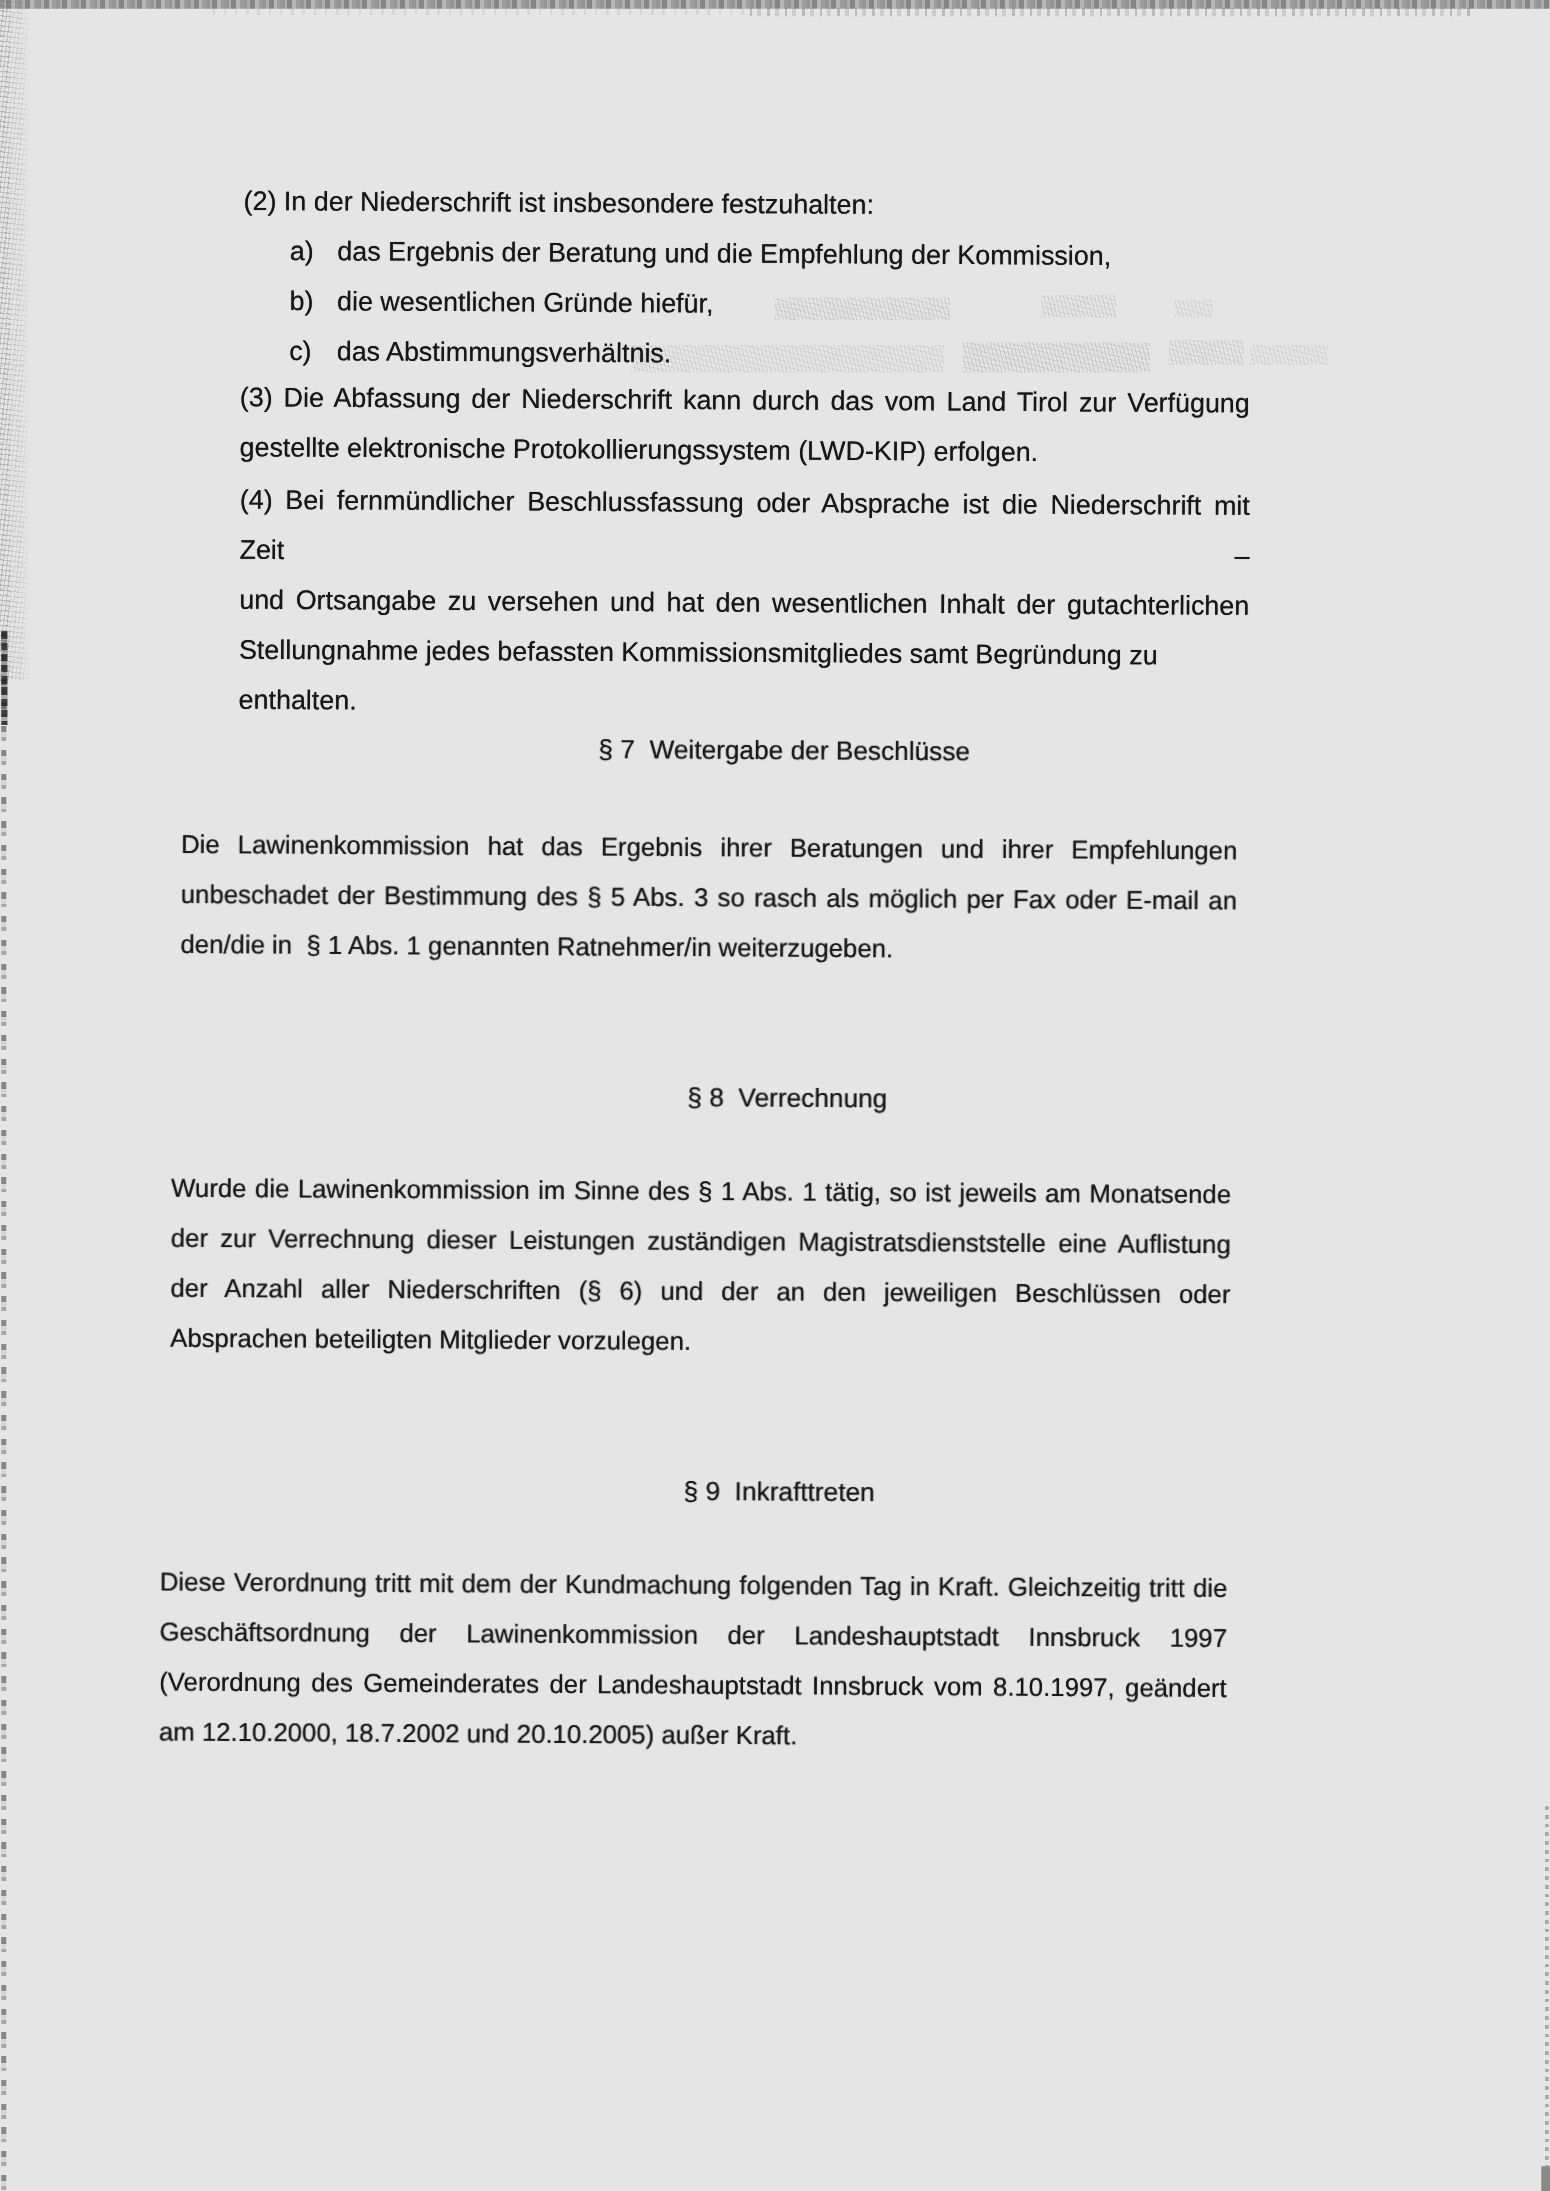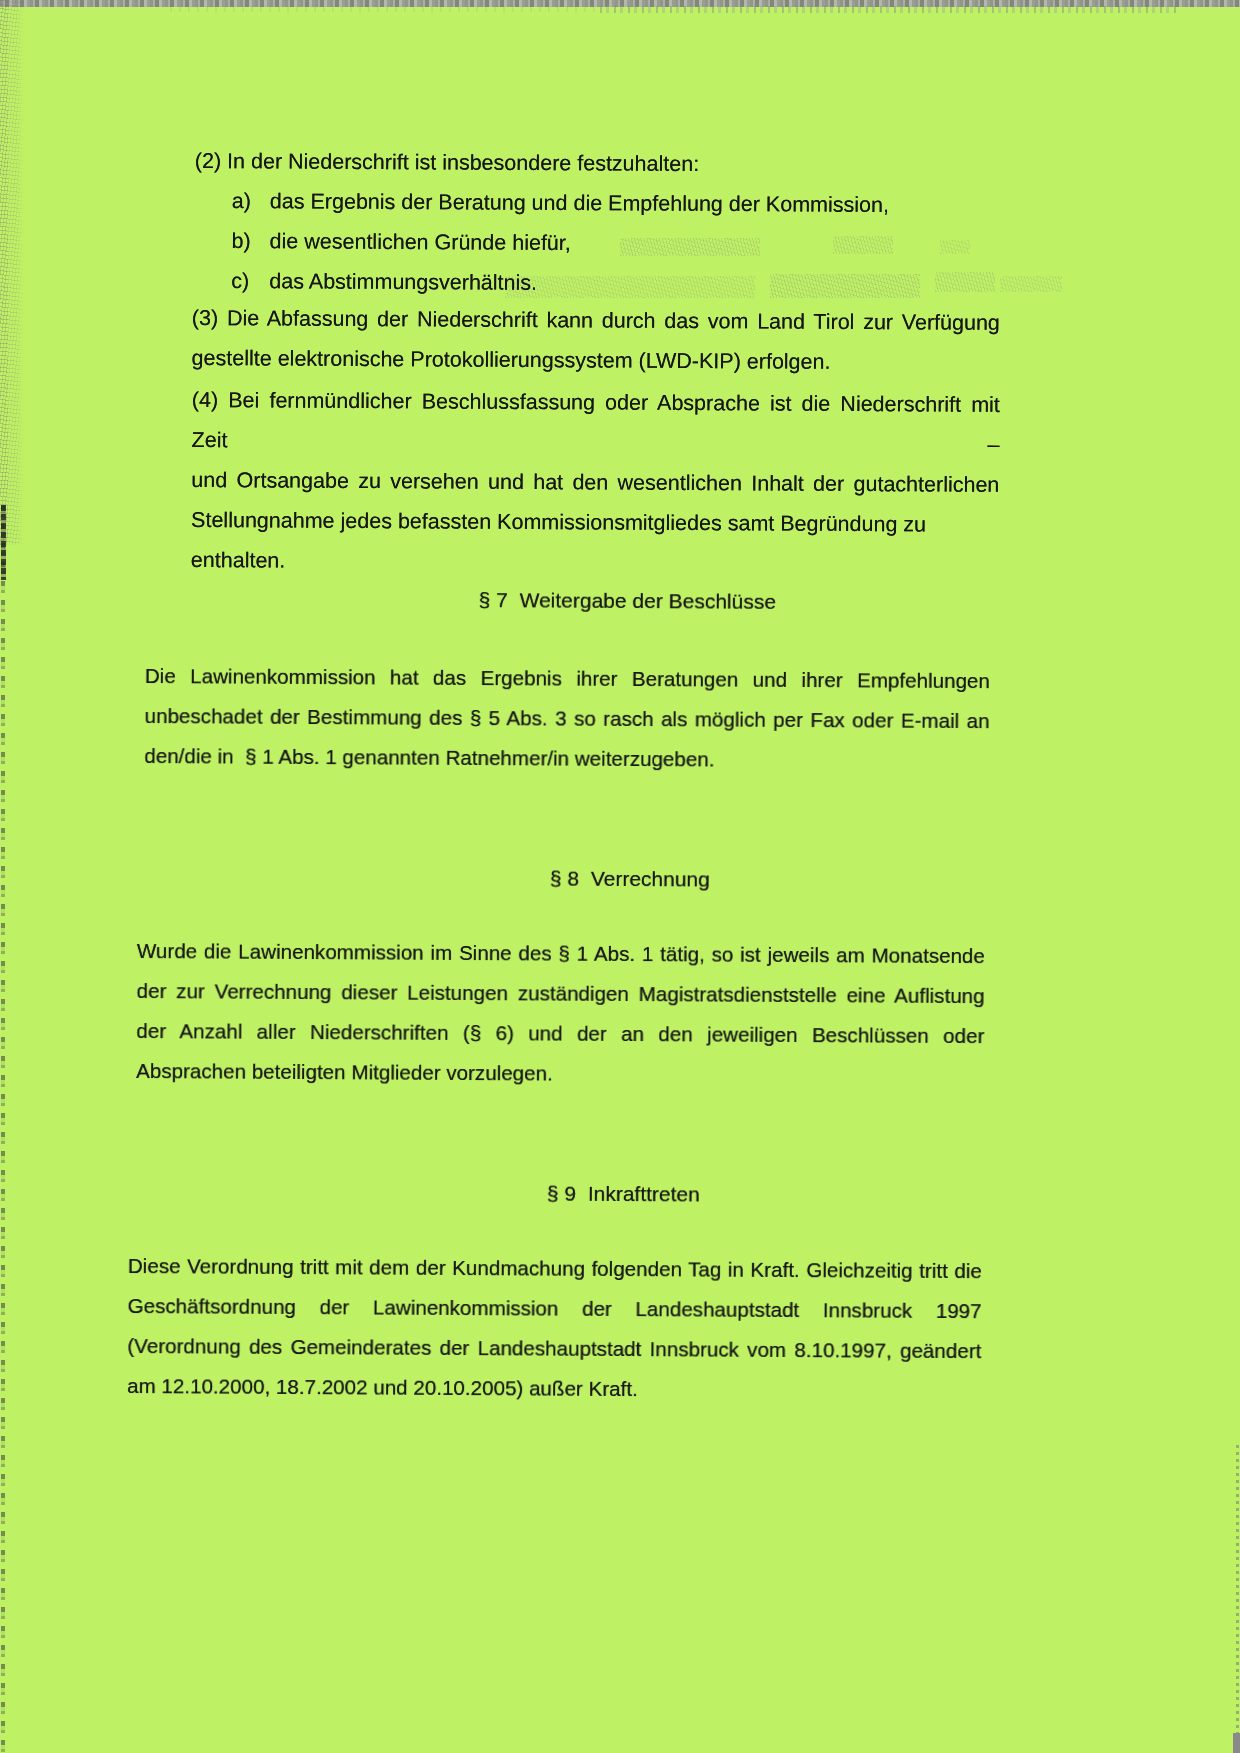--- a/index.html
+++ b/index.html
@@ -1,19 +1,19 @@
 <!DOCTYPE html>
 <html lang="de"><head>
 <meta charset="utf-8">
 <style>
   html,body{margin:0;padding:0;background:#ffffff;}
   #page{
     position:relative;
     width:1240px;height:1753px;
-    background:#bef264;
+    background:#e5e5e5;
     overflow:hidden;
     font-family:"Liberation Sans","DejaVu Sans",sans-serif;
     color:#161616;
   }
   
   #doc{ text-shadow:0 0 0.6px rgba(25,25,25,.8); filter:blur(.22px); }
   .block{ position:absolute; line-height:40px; transform:rotate(.35deg); transform-origin:0 0; }
   .indent-group{ font-size:21.5px; }
   .body-group{ font-size:20.6px; }
   .heading-group{ font-size:21px; text-align:center; white-space:pre; }

